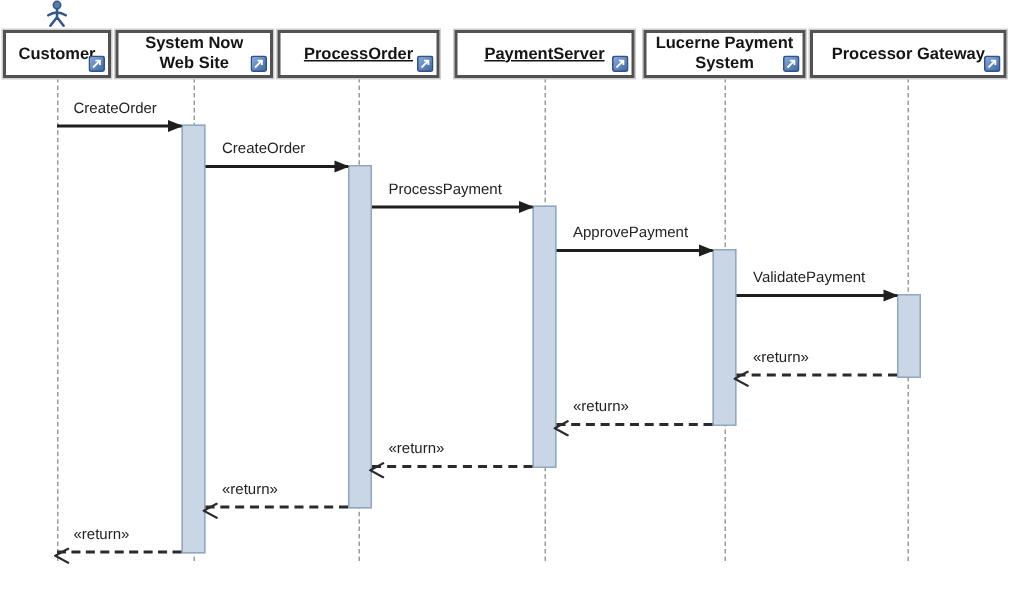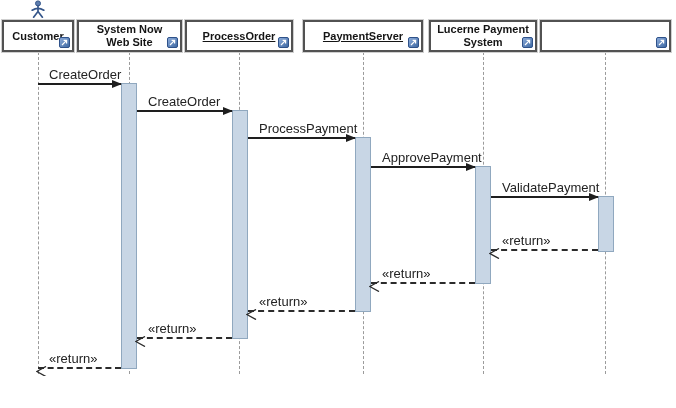--- a/index.html
+++ b/index.html
@@ -23,21 +23,21 @@
   
   .bar{position:absolute;width:14px;background:#C8D6E5;border:1px solid #90A8BF;}
   
   .message{position:absolute;height:0;}
   .msg-line{position:absolute;left:0;right:0;top:0;height:0;}
   .msg-line.solid{border-top:2px solid #1e1e1e;}
   .msg-line.dashed{border-top:2px dashed #2b2b2b;}
   .head-r{position:absolute;right:-1px;top:-3px;width:0;height:0;
     border-left:10px solid #1e1e1e;border-top:4px solid transparent;border-bottom:4px solid transparent;}
   .head-l{position:absolute;left:-2px;top:-4px;width:11px;height:11px;}
-  .msg-label{position:absolute;left:11px;top:-16px;font-size:13px;color:#232323;white-space:nowrap;}
+  .msg-label{position:absolute;left:11px;top:-16px;font-size:10px;color:#232323;white-space:nowrap;}
   
   .xmark{position:absolute;width:22px;height:27px;}
   
   .actor{position:absolute;left:29px;top:0;width:18px;height:18px;}
 </style>
 </head>
 <body>
 
 <div id="canvas">
 
@@ -105,20 +105,21 @@
     <span>Lucerne Payment</span>
     <span>System</span>
     <span class="navicon">
       <svg width="11" height="11">
           <rect x="0.5" y="0.5" width="10" height="10" rx="1.5" fill="url(#navg)" stroke="#2F528A"></rect>
           <path d="M3 8 L7.4 3.6 M4.6 3.4 L7.6 3.4 L7.6 6.4" stroke="#ffffff" stroke-width="1.2" fill="none"></path>
         </svg>
     </span>
   </div>
   <div class="pbox" style="left:540px;width:127px">
+    <span>Processor Gateway</span>
     <span class="navicon">
       <svg width="11" height="11">
           <rect x="0.5" y="0.5" width="10" height="10" rx="1.5" fill="url(#navg)" stroke="#2F528A"></rect>
           <path d="M3 8 L7.4 3.6 M4.6 3.4 L7.6 3.4 L7.6 6.4" stroke="#ffffff" stroke-width="1.2" fill="none"></path>
         </svg>
     </span>
   </div>
 
   <div class="bar" style="left:121px;top:83px;height:284px"></div>
   <div class="bar" style="left:232px;top:110px;height:227px"></div>

